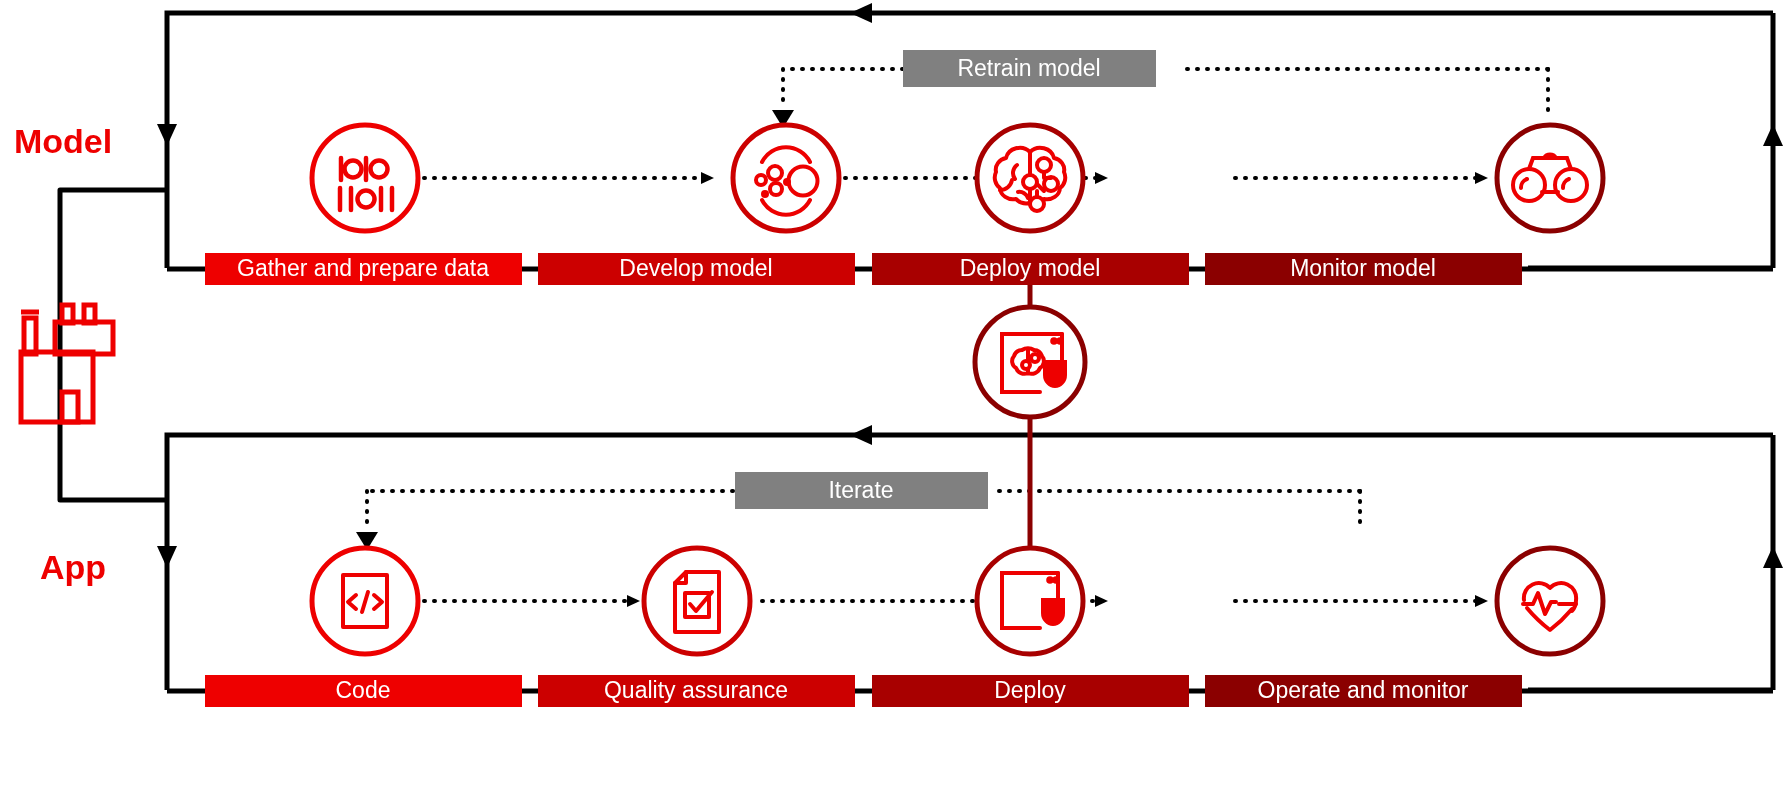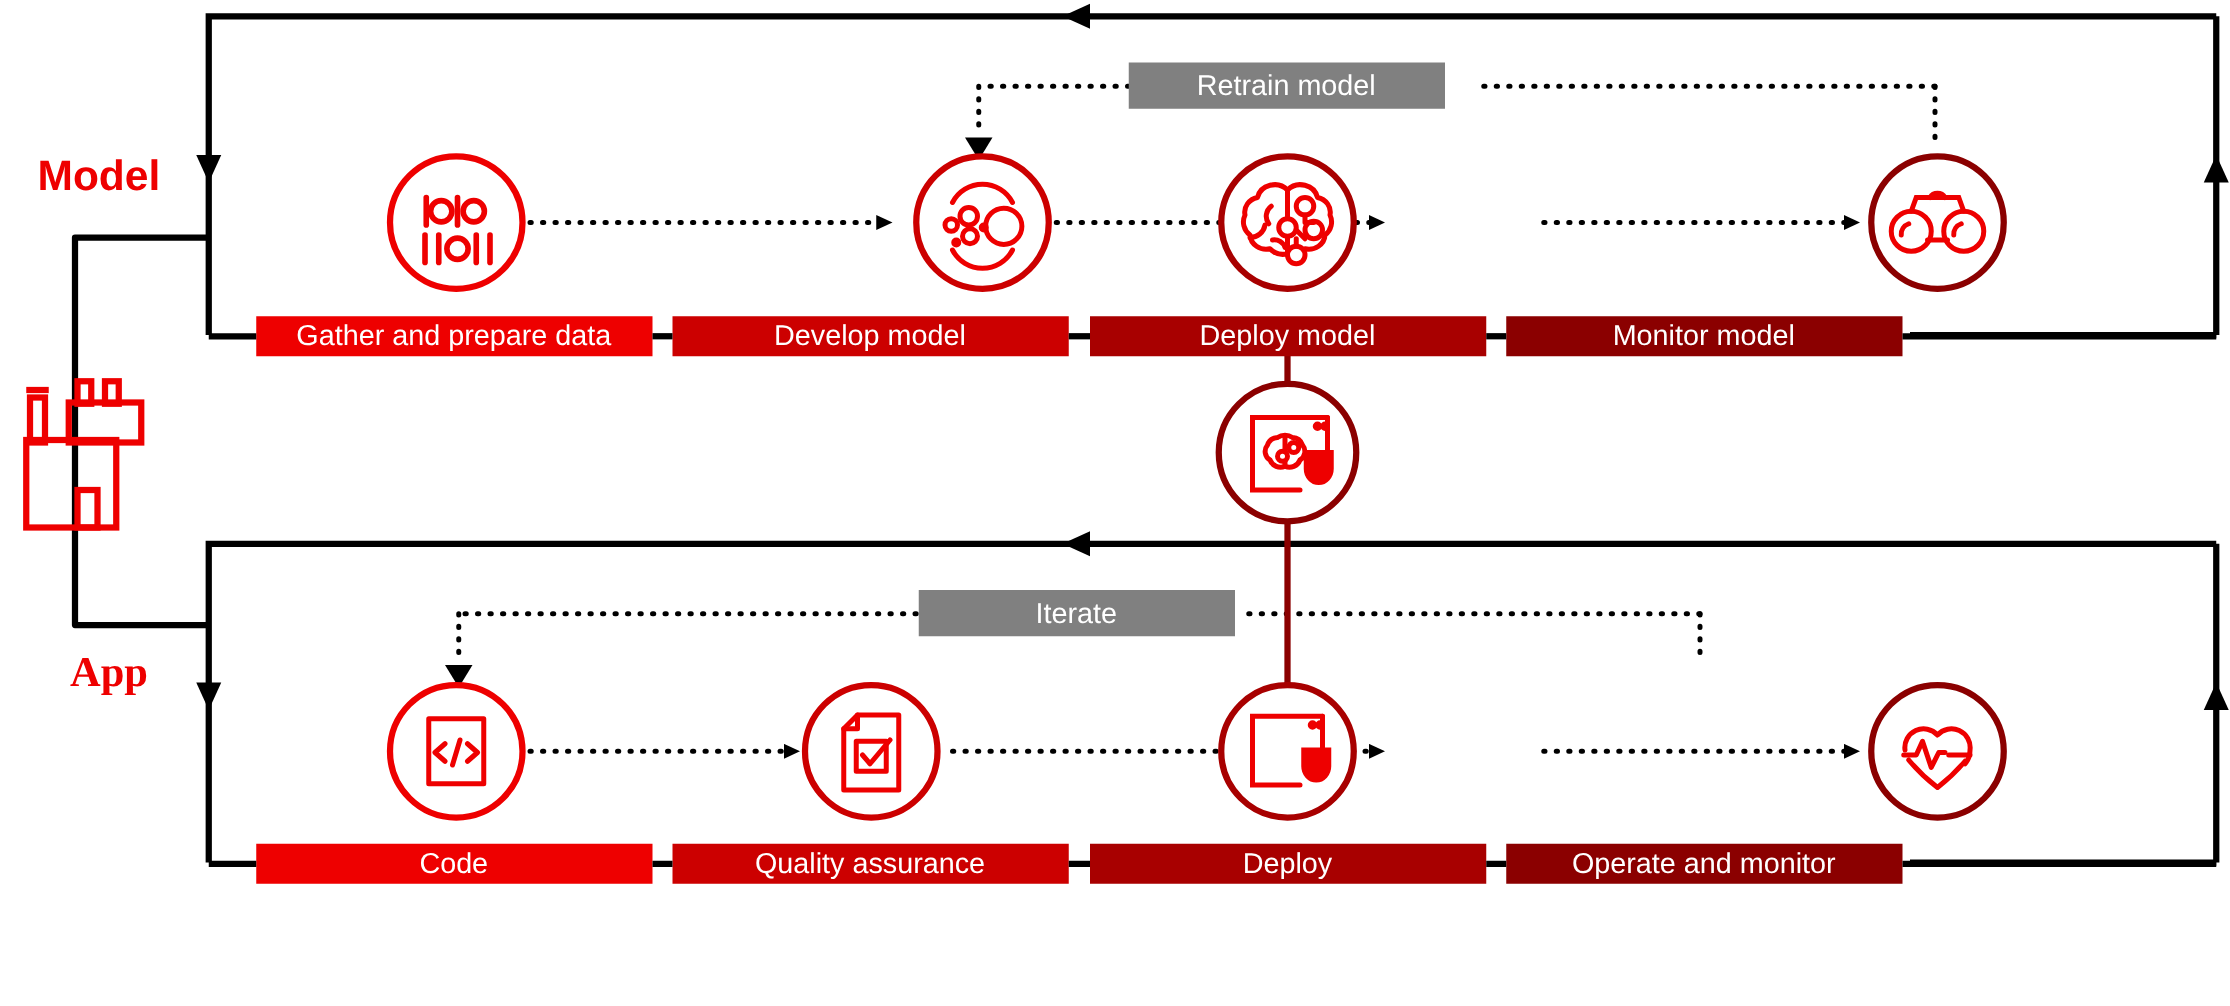--- a/index.html
+++ b/index.html
@@ -1,29 +1,29 @@
 <!DOCTYPE html>
 <html><head>
 <meta charset="utf-8">
 <style>
   html,body{margin:0;padding:0;background:#ffffff;}
   body{width:1784px;height:805px;overflow:hidden;font-family:"Liberation Sans",sans-serif;}
   #stage{position:relative;width:1784px;height:805px;}
   svg{position:absolute;left:0;top:0;}
-  .lane-label{position:absolute;font-weight:bold;font-size:34px;color:#ee0000;letter-spacing:0px;margin-left:16px;}
+  .lane-label{position:absolute;font-weight:bold;font-size:34px;color:#ee0000;letter-spacing:0px;}
   .bar-text{fill:#ffffff;font-family:"Liberation Sans",sans-serif;font-size:23px;text-anchor:middle;dominant-baseline:middle;}
   .tag-text{fill:#ffffff;font-family:"Liberation Sans",sans-serif;font-size:23px;text-anchor:middle;dominant-baseline:middle;}
 </style>
 </head>
 <body>
 
 <div id="stage">
 
   <div class="lane-label" style="left:14px; top:122px;">Model</div>
-  <div class="lane-label" style="left:40px; top:520px;font-family:Liberation Serif, serif;">App</div>
+  <div class="lane-label" style="left:40px; top:548px;">App</div>
 
   <svg width="1784" height="805" viewBox="0 0 1784 805">
     <defs>
       <marker id="ahBlack" markerWidth="14" markerHeight="14" refX="6" refY="6" orient="auto" markerUnits="userSpaceOnUse">
         <path d="M0,0 L13,6 L0,12 z" fill="#000000"></path>
       </marker>
       <marker id="ahBlackDot" markerWidth="14" markerHeight="14" refX="5" refY="6" orient="auto" markerUnits="userSpaceOnUse">
         <path d="M0,0 L13,6 L0,12 z" fill="#000000"></path>
       </marker>
     </defs>

